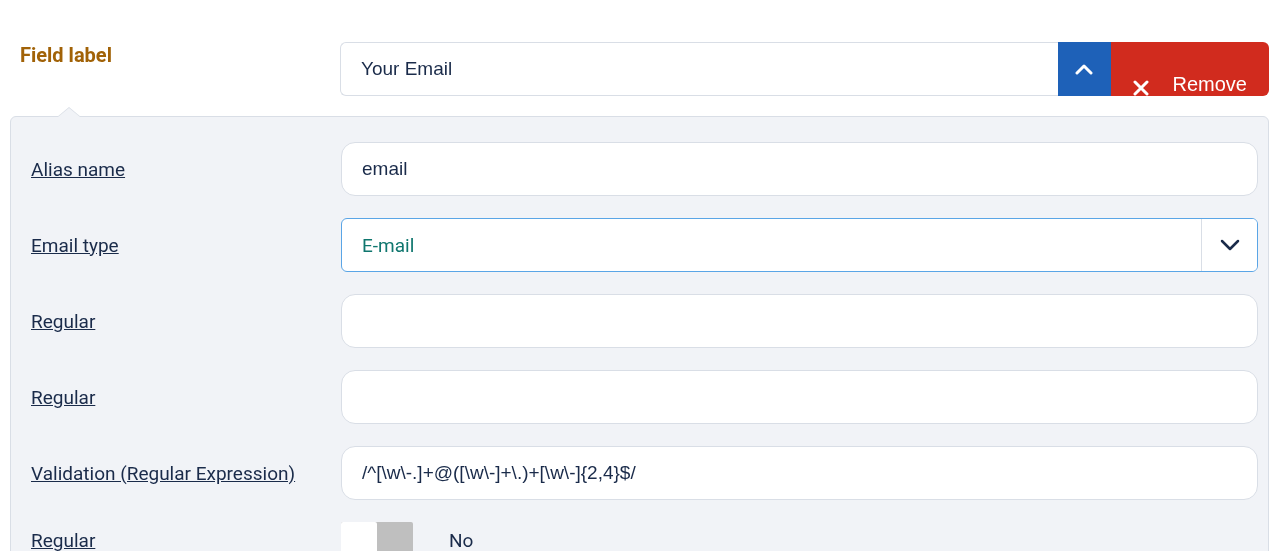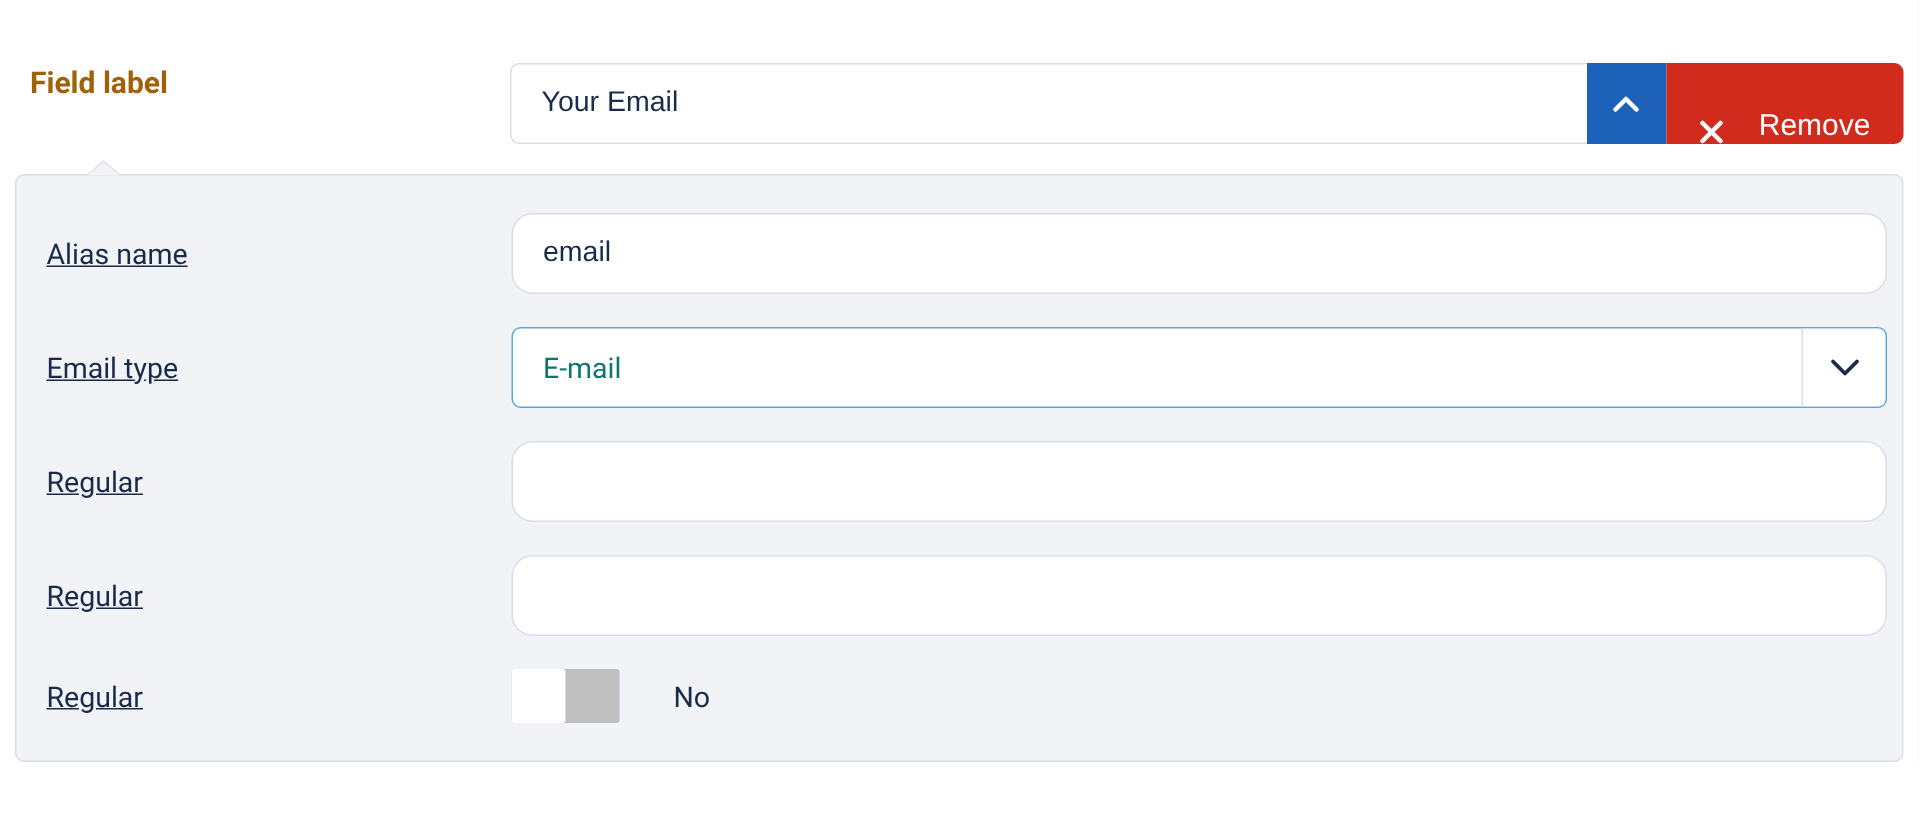--- a/index.html
+++ b/index.html
@@ -226,20 +226,24 @@
   <div class="form-row">
     <div class="form-label">Regular</div>
     <input class="form-input" type="text" value="" style="">
   </div>
 
   <div class="form-row">
     <div class="form-label">Regular</div>
     <input class="form-input" type="text" value="" style="">
   </div>
 
+  <div class="form-row">
+    <div class="form-label">Validation (Regular Expression)</div>
+    <input class="form-input" type="text" value="/^[\w\-.]+@([\w\-]+\.)+[\w\-]{2,4}$/" style="">
+  </div>
 
   <div class="form-row">
     <div class="form-label">Regular</div>
     <div class="toggle-wrap">
       <div class="toggle">
         <div class="toggle-knob"></div>
       </div>
       <div class="toggle-text">No</div>
     </div>
   </div>

